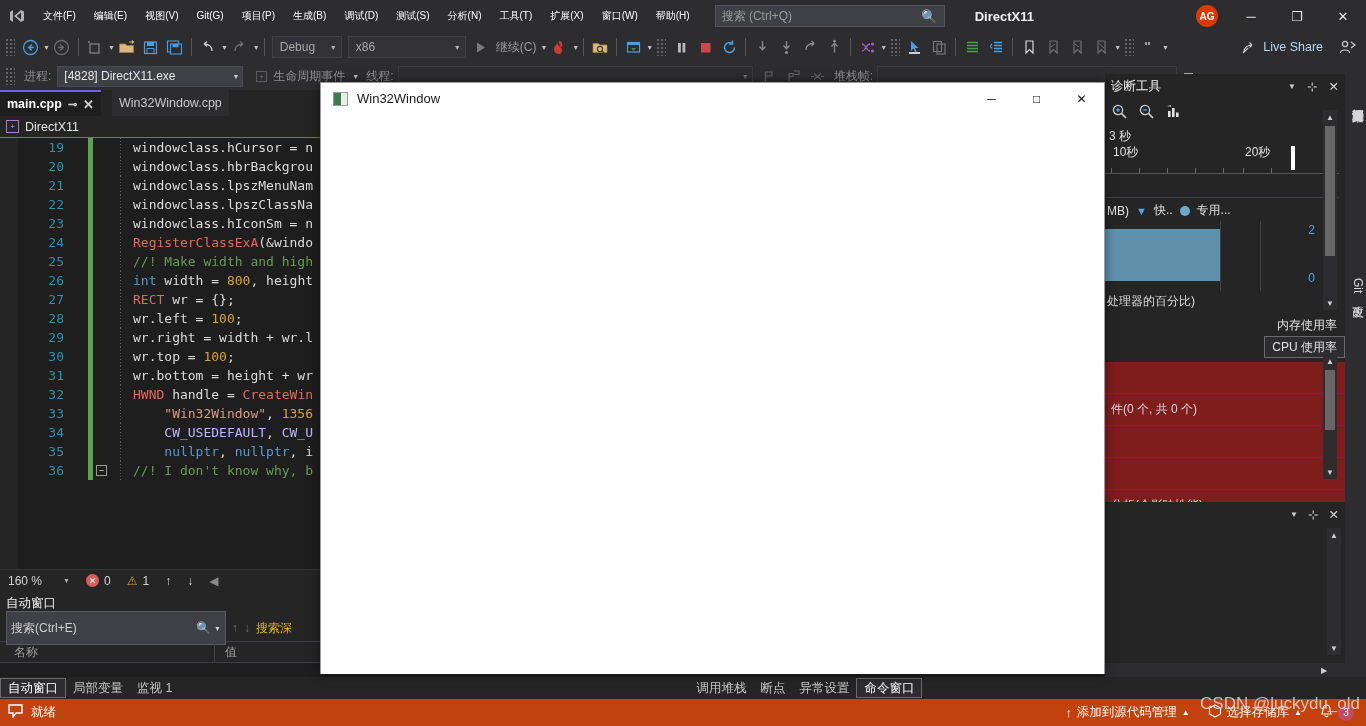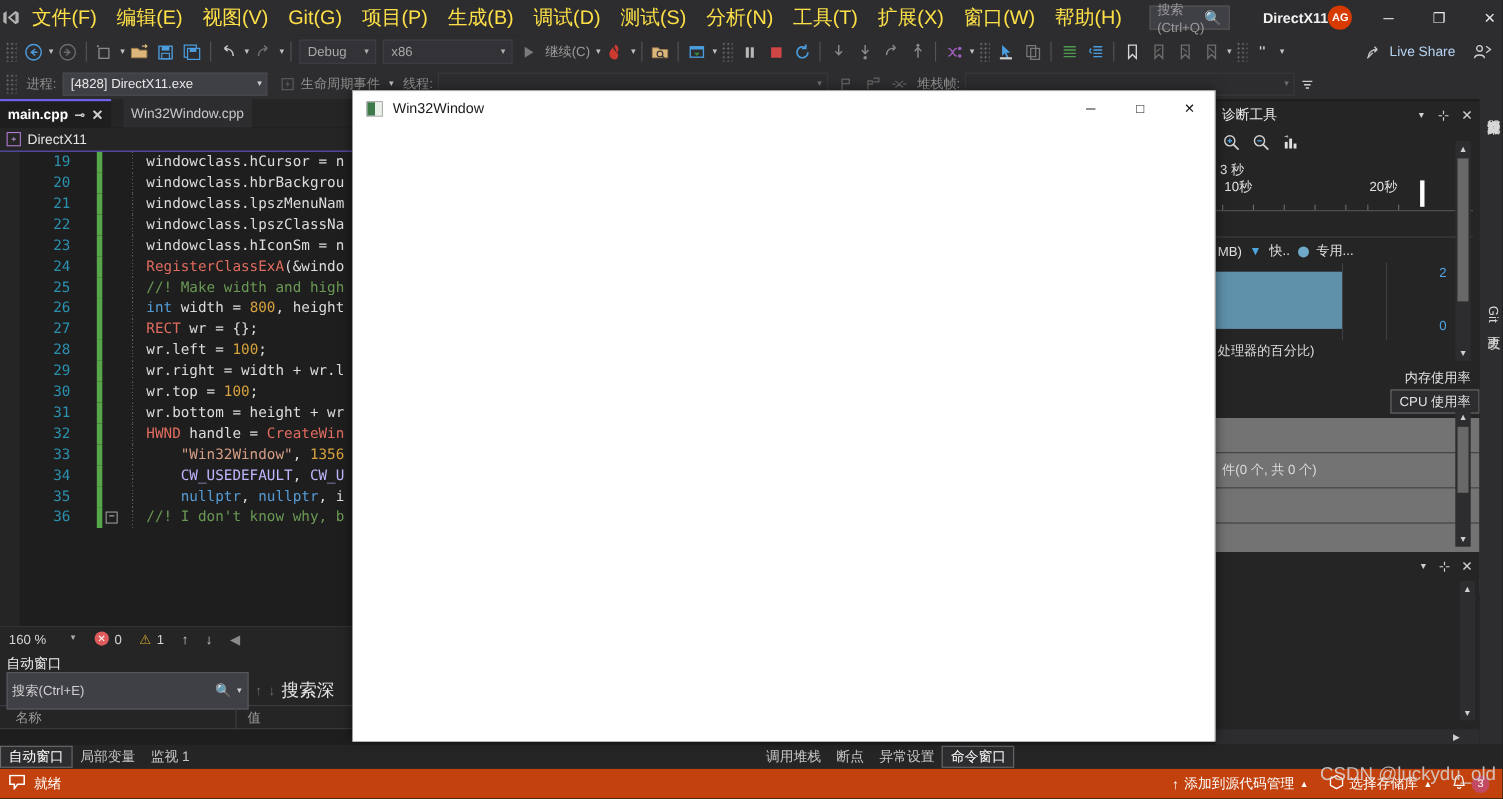--- a/index.html
+++ b/index.html
@@ -17,21 +17,21 @@
 
   
   .menubar {
     position: absolute; left:0; top:0; width:1366px; height:32px;
     background:#2d2d30; display:flex; align-items:center;
   }
   .vs-logo { width:34px; height:32px; display:flex; align-items:center; justify-content:center; }
   .vs-logo svg { display:block; }
   .menu-item {
     padding: 0 9px; height:32px; line-height:32px;
-    font-size:18px; color:#fde047; cursor:default; white-space:nowrap;
+    font-size:10px; color:#ffffff; cursor:default; white-space:nowrap;
   }
   .search-box {
     margin-left: 16px; width:230px; height:22px;
     background:#3f3f46; border:1px solid #555;
     display:flex; align-items:center; padding:0 6px;
     color:#9a9a9a; font-size:12px; position:relative;
   }
   .search-box .sb-text { flex:1; }
   .search-box .sb-icon { color:#d0d0d0; font-size:13px; }
   .app-title { margin-left:30px; font-size:13px; font-weight:bold; color:#f1f1f1; }
@@ -156,21 +156,21 @@
   .autos-search .v { flex:1; }
   .grid-head {
     height:22px; background:#252526; display:flex; align-items:center;
     font-size:12px; color:#9d9d9d; border-bottom:1px solid #3f3f46; border-top:1px solid #3f3f46;
   }
   .gh-name { width:215px; padding-left:14px; border-right:1px solid #3f3f46; height:22px; line-height:22px; }
   .gh-val  { flex:1; padding-left:10px; height:22px; line-height:22px; }
   .grid-body { height:96px; background:#1e1e1e; }
 
   
-  .diag { position:absolute; left:1105px; top:92px; width:240px; height:412px; background:#252526; }
+  .diag { position:absolute; left:1105px; top:74px; width:240px; height:412px; background:#252526; }
   .diag-head { height:24px; display:flex; align-items:center; padding:0 6px; font-size:12.5px; color:#f0f0f0; }
   .diag-toolbar { height:30px; display:flex; align-items:center; gap:10px; padding-left:6px; }
   .zoom-icon { color:#cfcfcf; font-size:15px; }
   .diag-elapsed { font-size:12px; color:#e0e0e0; padding-left:4px; height:16px; }
   .timeline {
     position:relative; height:30px; margin:0 6px 0 0; border-bottom:1px solid #555;
   }
   .tl-label { position:absolute; top:0; font-size:12px; color:#e0e0e0; }
   .tl-tick { position:absolute; bottom:0; width:1px; height:5px; background:#6a6a6a; }
   .tl-cursor { position:absolute; top:2px; width:4px; height:24px; background:#fff; }
@@ -181,21 +181,21 @@
   .lg-dot { width:10px;height:10px;border-radius:50%;background:#6fa8c8; display:inline-block; }
   .chart-wrap { position:relative; height:70px; margin-right:6px; }
   .chart-bar { position:absolute; background:#5f91ab; }
   .chart-grid { position:absolute; top:0; bottom:0; width:1px; background:#3f3f46; }
   .chart-axis-label { position:absolute; right:2px; font-size:12px; color:#4ea3e0; }
   .diag-caption { font-size:12px; color:#dcdcdc; padding:2px 0 0 2px; }
   .diag-tabs { display:flex; align-items:flex-end; gap:0; padding:4px 0 0 2px;flex-direction:column; }
   .diag-tab { height:22px; padding:0 7px; font-size:12px; color:#e2e2e2; border:1px solid transparent;
               display:flex; align-items:center; }
   .diag-tab.sel { border-color:#6a6a6a; background:#2d2d30; }
-  .diag-list { margin-top:4px; background:#737373; }
+  .diag-list { margin-top:4px; background:#7f1d1d; }
   .diag-list-row { height:32px; border-bottom:1px solid #3f3f46; display:flex; align-items:center;
                    padding-left:6px; font-size:12px; color:#dcdcdc; }
 
   .scroll-track { position:absolute; width:14px; background:#2d2d30; }
   .scroll-thumb { position:absolute; width:10px; left:2px; background:#686868; }
   .scroll-arrow { position:absolute; width:14px; height:14px; color:#cfcfcf; font-size:8px;
                   display:flex; align-items:center; justify-content:center; }
 
   
   .vtabs { position:absolute; left:1345px; top:90px; width:21px; height:587px; background:#2d2d30; }
@@ -642,21 +642,21 @@
         </span>
       </div>
       <div class="autos-search-row">
         <div class="autos-search">
           <span class="v">搜索(Ctrl+E)</span>
           <span style="color:#dcdcdc">🔍</span>
           <span style="font-size:7px;margin-left:3px">▼</span>
         </div>
         <span style="color:#6e6e6e">↑</span>
         <span style="color:#6e6e6e">↓</span>
-        <span style="color:#e5e5e5;font-size:16px">搜索深</span>
+        <span style="color:#eab308;font-size:12px">搜索深</span>
       </div>
       <div class="grid-head">
         <div class="gh-name">名称</div>
         <div class="gh-val">值</div>
       </div>
       <div class="grid-body"></div>
     </div>
   </div>
 
   <div class="diag">

